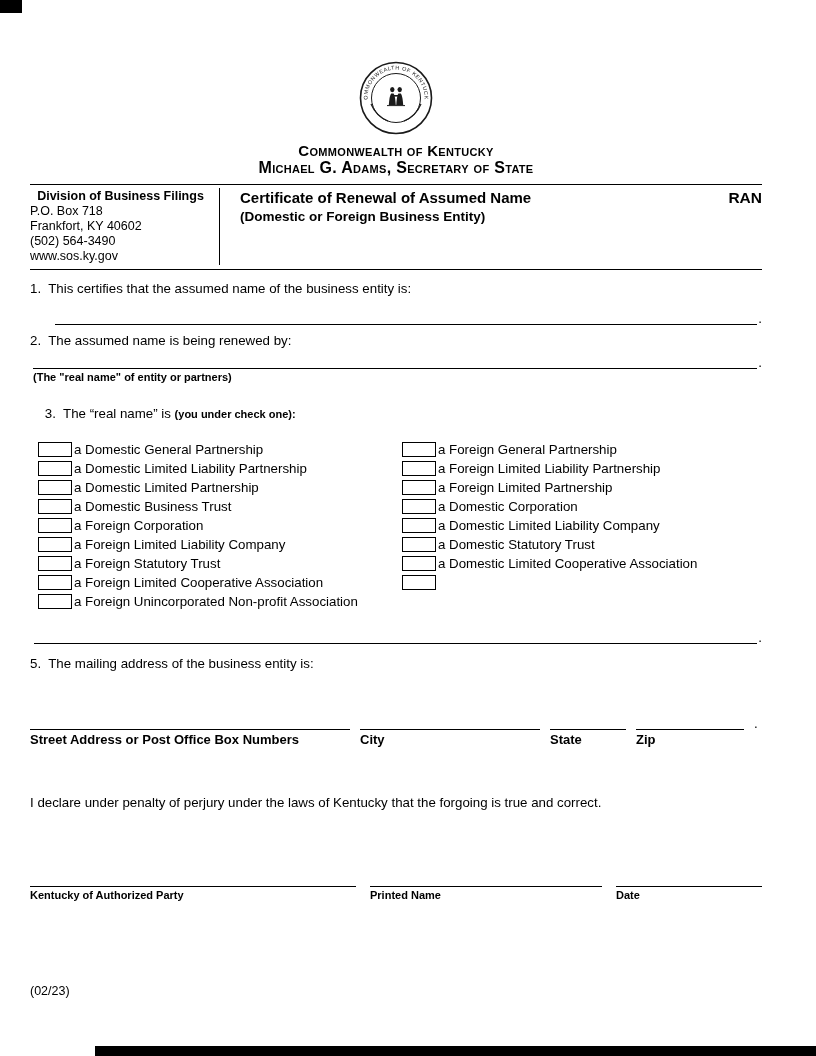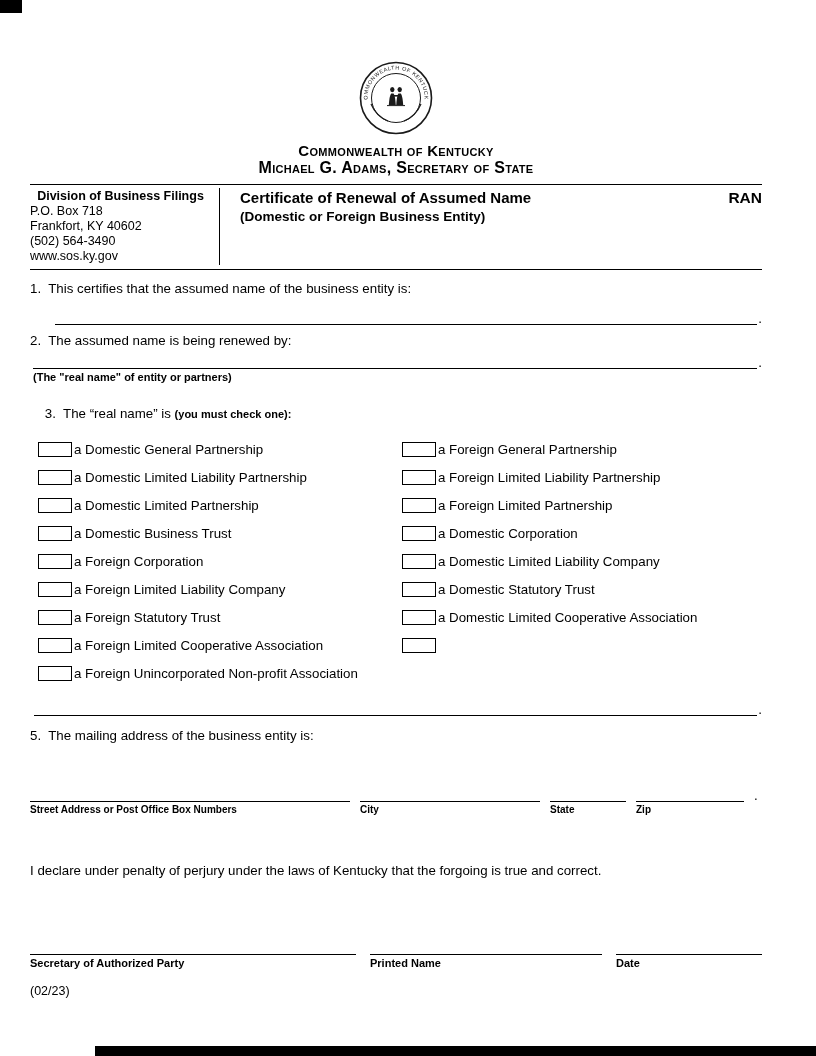--- a/index.html
+++ b/index.html
@@ -67,42 +67,42 @@
   .line1-row { margin-top: 14px; padding-left: 25px; }
   .line2-row { margin-top: 6px; padding-left: 3px; }
 
   .small-bold { font-weight: bold; font-size: 11px; }
   .item2-note { margin-top: 2px; margin-left: 3px; }
 
   .check-grid {
     margin: 5px 0 0 8px;
     display: grid;
     grid-template-columns: 364px auto;
-    row-gap: 12px;
+    row-gap: 3px;
   }
   .cbrow { display: flex; align-items: center; height: 16px; }
   .cb {
     width: 34px; height: 15px; flex: 0 0 34px;
     border: 1px solid #000; background: #fff; margin-right: 2px;
   }
 
   .item4-row { margin-top: 20px; display: flex; align-items: flex-end; }
   .item4-row .lbl { white-space: pre; }
   .item4-row .line { flex: 1 1 auto; height: 15px; border-bottom: 1px solid #000; margin-left: 4px; }
   .item4-row .period { flex: 0 0 auto; line-height: 13px; padding-left: 1px; }
 
   .addr-grid {
     margin-top: 44px;
     display: grid;
     grid-template-columns: 320px 180px 76px 108px 6px;
     column-gap: 10px;
   }
   .addr-grid .line { height: 15px; border-bottom: 1px solid #000; }
   .addr-grid .period { align-self: end; line-height: 13px; }
-  .addr-grid .collabel { font-weight: bold; font-size: 10px; margin-top: 2px; }
+  .addr-grid .collabel { font-weight: bold; font-size: 13px; margin-top: 2px; }
 
   .declaration { margin-top: 48px; }
 
   .sig-grid {
     margin-top: 62px;
     display: grid;
     grid-template-columns: 326px 232px 146px;
     column-gap: 14px;
   }
   .sig-grid .line { height: 15px; border-bottom: 1px solid #000; }
@@ -165,21 +165,21 @@
   </div>
 
   <div class="num-item item2">2.  The assumed name is being renewed by:</div>
   <div class="fillrow line2-row">
     <div class="line"></div>
     <span class="period">.</span>
   </div>
   <div class="small-bold item2-note">(The "real name" of entity or partners)</div>
 
   <div class="num-item item3">
-    <span>3.  The “real name” is </span><span class="small-bold">(you must check one):</span>
+    <span>3.  The “real name” is </span><span class="small-bold">(you under check one):</span>
   </div>
 
   <div class="check-grid">
     <div class="cbrow">
       <span class="cb"></span>
       <span>a Domestic General Partnership</span>
     </div>
     <div class="cbrow">
       <span class="cb"></span>
       <span>a Foreign General Partnership</span>
@@ -264,21 +264,21 @@
     <div class="collabel">Zip</div>
     <div></div>
   </div>
 
   <div class="declaration">I declare under penalty of perjury under the laws of Kentucky that the forgoing is true and correct.</div>
 
   <div class="sig-grid">
     <div class="line"></div>
     <div class="line"></div>
     <div class="line"></div>
-    <div class="collabel">Secretary of Authorized Party</div>
+    <div class="collabel">Kentucky of Authorized Party</div>
     <div class="collabel">Printed Name</div>
     <div class="collabel">Date</div>
   </div>
 
   <div class="footer-rev">(02/23)</div>
 
   <div class="artifact-bottom"></div>
 
 </div>
 

